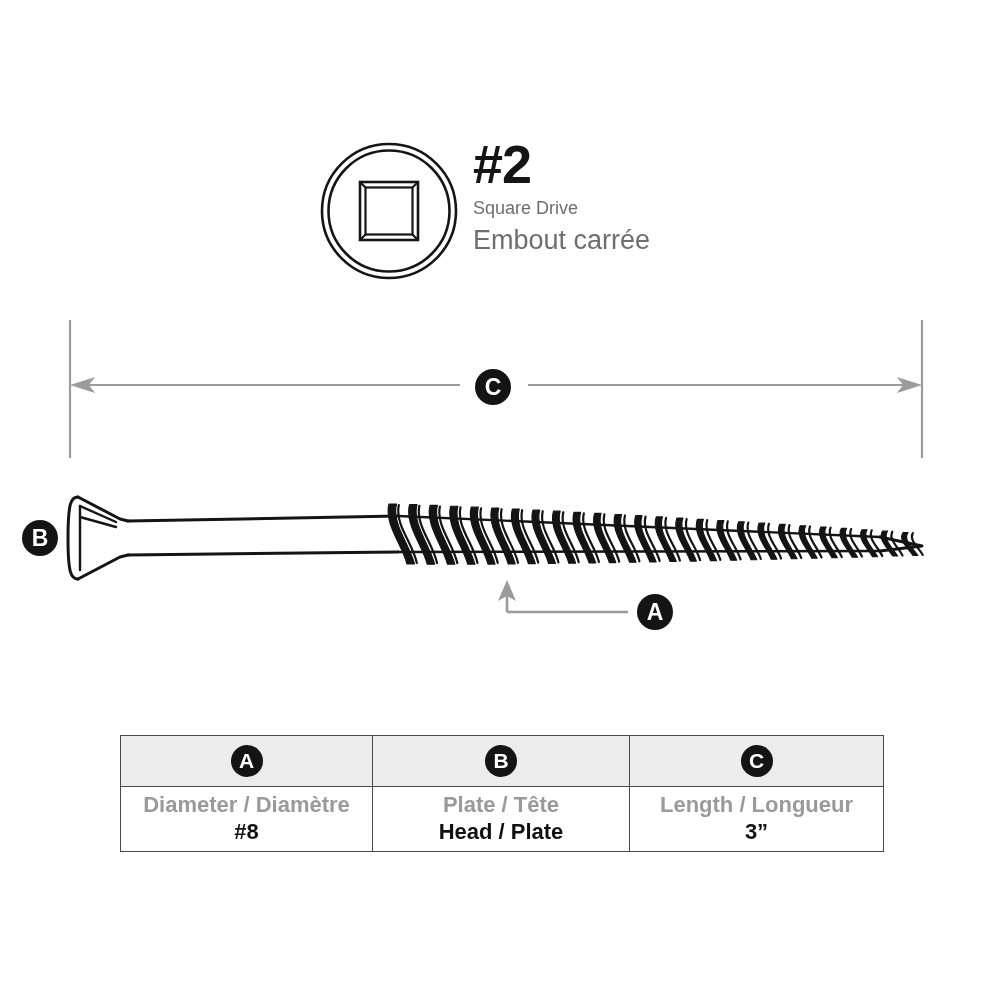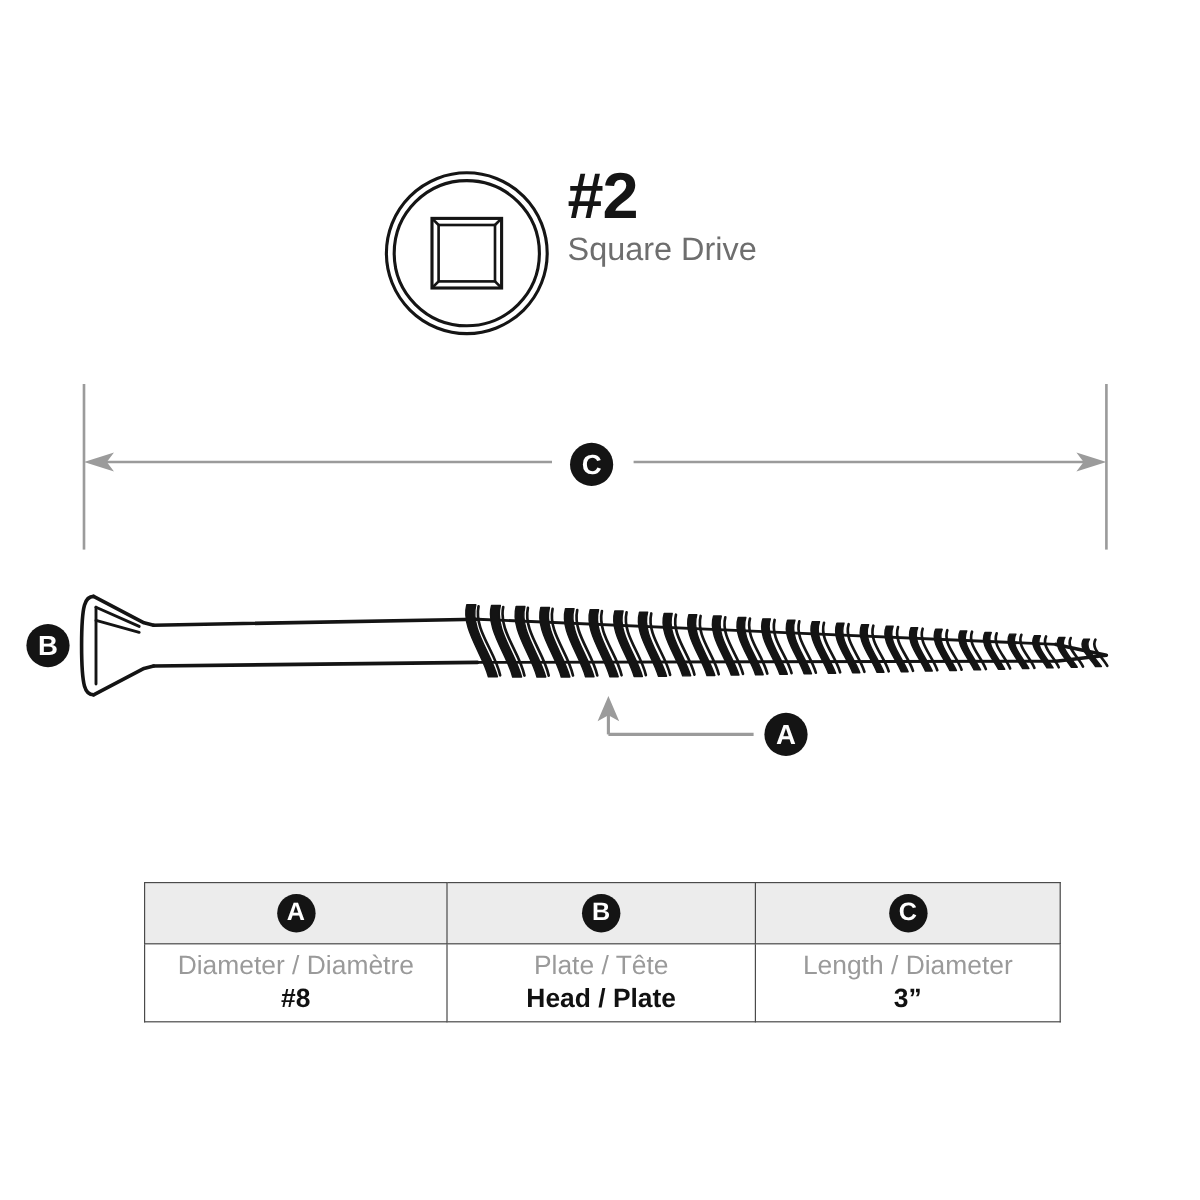--- a/index.html
+++ b/index.html
@@ -46,21 +46,21 @@
   .drive-size {
     font-size: 54px;
     font-weight: bold;
     color: #151515;
     line-height: 56px;
     letter-spacing: -1px;
     margin: 0;
     padding: 0;
   }
   .drive-name {
-    font-size: 27px;
+    font-size: 18px;
     color: #6e6e6e;
     line-height: 32px;
     margin: 0;
     padding: 0;
     font-weight: 400;
   }
   .drive-name-fr {
     font-size: 27px;
     color: #6e6e6e;
     line-height: 32px;
@@ -124,21 +124,21 @@
     font-weight: bold;
     line-height: 32px;
     text-align: center;
     font-family: "Liberation Sans", sans-serif;
   }
   .cell-label {
     display: block;
     font-size: 22px;
     color: #9a9a9a;
     line-height: 28px;
-    font-weight: 400;
+    font-weight: 700;
   }
   .cell-value {
     display: block;
     font-size: 22px;
     color: #111111;
     line-height: 26px;
     font-weight: bold;
   }
 </style>
 </head>
@@ -158,20 +158,21 @@
 
       <line x1="42" y1="42" x2="47.5" y2="47.5" stroke="#151515" stroke-width="2.2"></line>
       <line x1="100" y1="42" x2="94.5" y2="47.5" stroke="#151515" stroke-width="2.2"></line>
       <line x1="100" y1="100" x2="94.5" y2="94.5" stroke="#151515" stroke-width="2.2"></line>
       <line x1="42" y1="100" x2="47.5" y2="94.5" stroke="#151515" stroke-width="2.2"></line>
     </svg>
 
     <div class="drive-text">
       <div class="drive-size">#2</div>
       <div class="drive-name">Square Drive</div>
+      <div class="drive-name-fr">Embout carrée</div>
     </div>
   </div>
 
   <svg id="diagram" viewBox="0 0 1000 1000">
 
     <g>
 
       <line x1="70" y1="320" x2="70" y2="458" stroke="#9b9b9b" stroke-width="2.2"></line>
       <line x1="922" y1="320" x2="922" y2="458" stroke="#9b9b9b" stroke-width="2.2"></line>
 
@@ -294,20 +295,20 @@
     <tr class="body">
       <td class="col-a">
         <span class="cell-label">Diameter / Diamètre</span>
         <span class="cell-value">#8</span>
       </td>
       <td class="col-b">
         <span class="cell-label">Plate / Tête</span>
         <span class="cell-value">Head / Plate</span>
       </td>
       <td class="col-c">
-        <span class="cell-label">Length / Diameter</span>
+        <span class="cell-label">Length / Longueur</span>
         <span class="cell-value">3”</span>
       </td>
     </tr>
   </tbody>
     </table>
 
 </div>
 
 </body></html>

